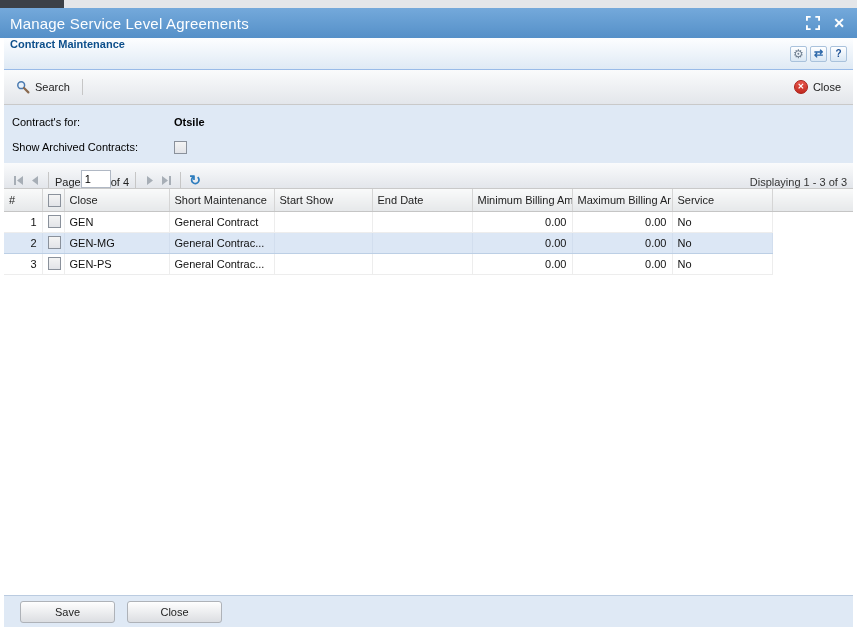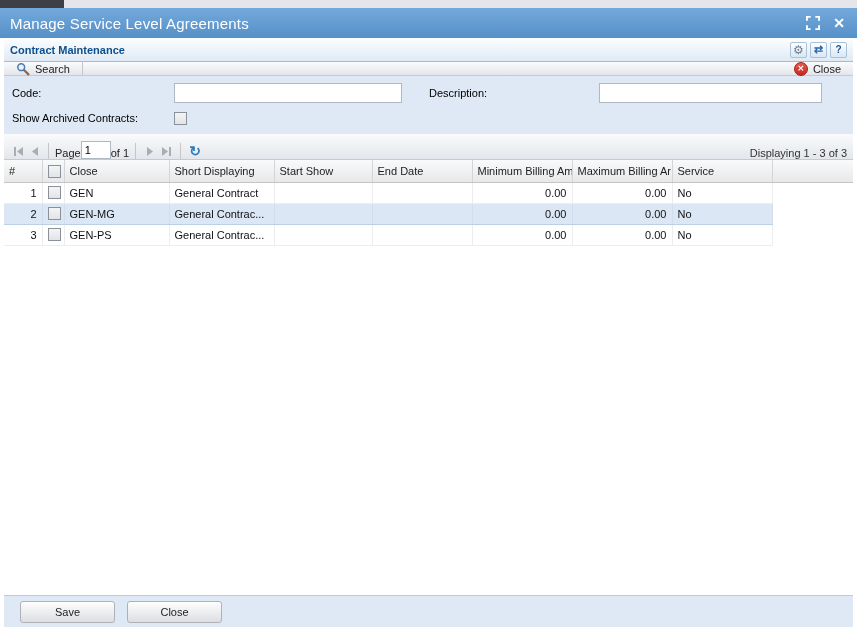--- a/index.html
+++ b/index.html
@@ -18,33 +18,33 @@
   .win-title { flex:1; color:#FDFEFF; font-size:15px; letter-spacing:.2px; }
   .win-tools { display:flex; align-items:center; gap:10px; }
   .win-tool { width:16px; height:16px; display:flex; align-items:center; justify-content:center;
               color:#fff; cursor:pointer; }
   .win-close { font-size:14px; font-weight:bold; line-height:1; }
 
   .win-body { flex:1; margin:0 4px 9px 4px; background:#fff; display:flex;
               flex-direction:column; overflow:hidden; }
 
   
-  .panel-header { height:24px; display:flex; align-items:center; padding:0 6px;
+  .panel-header { height:32px; display:flex; padding:0 6px;
                   background:linear-gradient(#FDFEFF,#DFEAF5); border-bottom:1px solid #99BBE8; }
   .panel-title { flex:1; font-size:11px; font-weight:bold; color:#0D4F8B; }
   .panel-tools { display:flex; align-items:center; gap:3px; }
   .ptool { width:17px; height:16px; display:flex; align-items:center; justify-content:center;
            border:1px solid #A9C2DC; border-radius:2px; background:linear-gradient(#FFFFFF,#D9E7F4);
            cursor:pointer; }
   .gear-glyph { font-size:12px; color:#6E7E90; line-height:1; }
   .sync-glyph { font-size:11px; font-weight:bold; color:#2A66A8; line-height:1; }
   .help-glyph { font-size:10px; font-weight:bold; color:#1A4F94; line-height:1; }
 
   
-  .toolbar { height:14px; display:flex; align-items:center; padding:0 6px;
+  .toolbar { height:35px; display:flex; align-items:center; padding:0 6px;
              background:linear-gradient(#FAFBFC,#E3E6EB); border-bottom:1px solid #C9C9C9; }
   .tb-btn { display:flex; align-items:center; gap:5px; padding:3px 6px; border-radius:3px;
             font-size:11px; color:#222; cursor:pointer; }
   .tb-sep { width:1px; height:16px; background:#C6C6C6; margin:0 6px; }
   .spacer-flex { flex:1; }
   .red-close-ico { width:14px; height:14px; border-radius:50%; border:1px solid #A81E16;
                    background:linear-gradient(#E8574D,#C22A20); color:#fff; font-size:8px;
                    font-weight:bold; display:flex; align-items:center; justify-content:center; line-height:1; }
 
   
@@ -146,24 +146,22 @@
       <span class="tb-sep"></span>
       <span class="spacer-flex"></span>
       <span class="tb-btn">
         <span class="red-close-ico">✕</span>
         <span>Close</span>
       </span>
     </div>
 
     <div class="form-area">
       <div class="form-row">
-        <span class="flabel">Code:</span>
-        <input class="txt-input w-code" type="text" value="" style="">
-        <span class="flabel2">Description:</span>
-        <input class="txt-input w-desc" type="text" value="" style="">
+        <span class="flabel">Contract's for:</span>
+        <span class="fvalue-bold">Otsile</span>
       </div>
       <div class="form-row">
         <span class="flabel">Show Archived Contracts:</span>
         <input class="cbox" type="checkbox" style="">
       </div>
     </div>
 
     <div class="paging">
       <span class="pg-ico">
         <svg width="11" height="11" viewBox="0 0 11 11">
@@ -172,21 +170,21 @@
           </svg>
       </span>
       <span class="pg-ico">
         <svg width="11" height="11" viewBox="0 0 11 11">
             <path d="M9 1 L3 5.5 L9 10 Z" fill="#A7AEB6"></path>
           </svg>
       </span>
       <span class="tb-sep"></span>
       <span>Page</span>
       <input class="pg-input" type="text" value="1" style="">
-      <span>of 1</span>
+      <span>of 4</span>
       <span class="tb-sep"></span>
       <span class="pg-ico">
         <svg width="11" height="11" viewBox="0 0 11 11">
             <path d="M2 1 L8 5.5 L2 10 Z" fill="#A7AEB6"></path>
           </svg>
       </span>
       <span class="pg-ico">
         <svg width="11" height="11" viewBox="0 0 11 11">
             <path d="M1 1 L7 5.5 L1 10 Z" fill="#A7AEB6"></path>
             <rect x="8" y="1" width="2" height="9" fill="#A7AEB6"></rect>
@@ -210,21 +208,21 @@
           <col style="width:100px">
           <col style="width:100px">
         <col style="width:100px">
           <col style="width:81px">
       </colgroup>
       <thead>
         <tr>
           <th>#</th>
           <th class="c"><input class="cbox" type="checkbox" style="vertical-align: middle;"></th>
           <th>Close</th>
-          <th>Short Displaying</th>
+          <th>Short Maintenance</th>
           <th>Start Show</th>
           <th>End Date</th>
           <th>Minimum Billing Am</th>
           <th>Maximum Billing Ar</th>
           <th>Service</th>
           <th class="fill"></th>
         </tr>
       </thead>
       <tbody>
         <tr>

